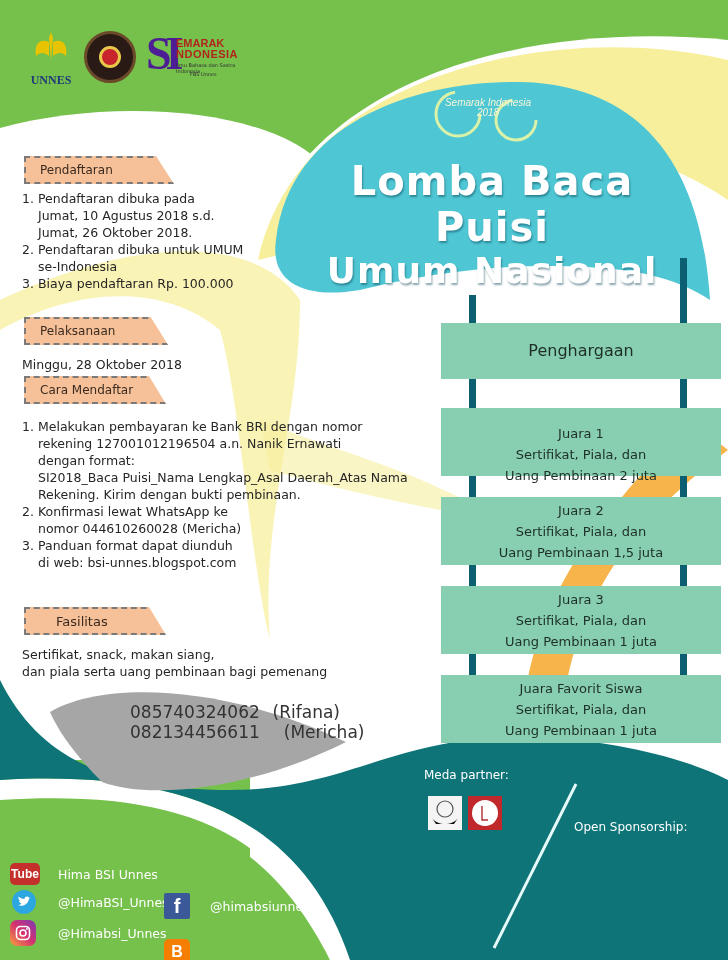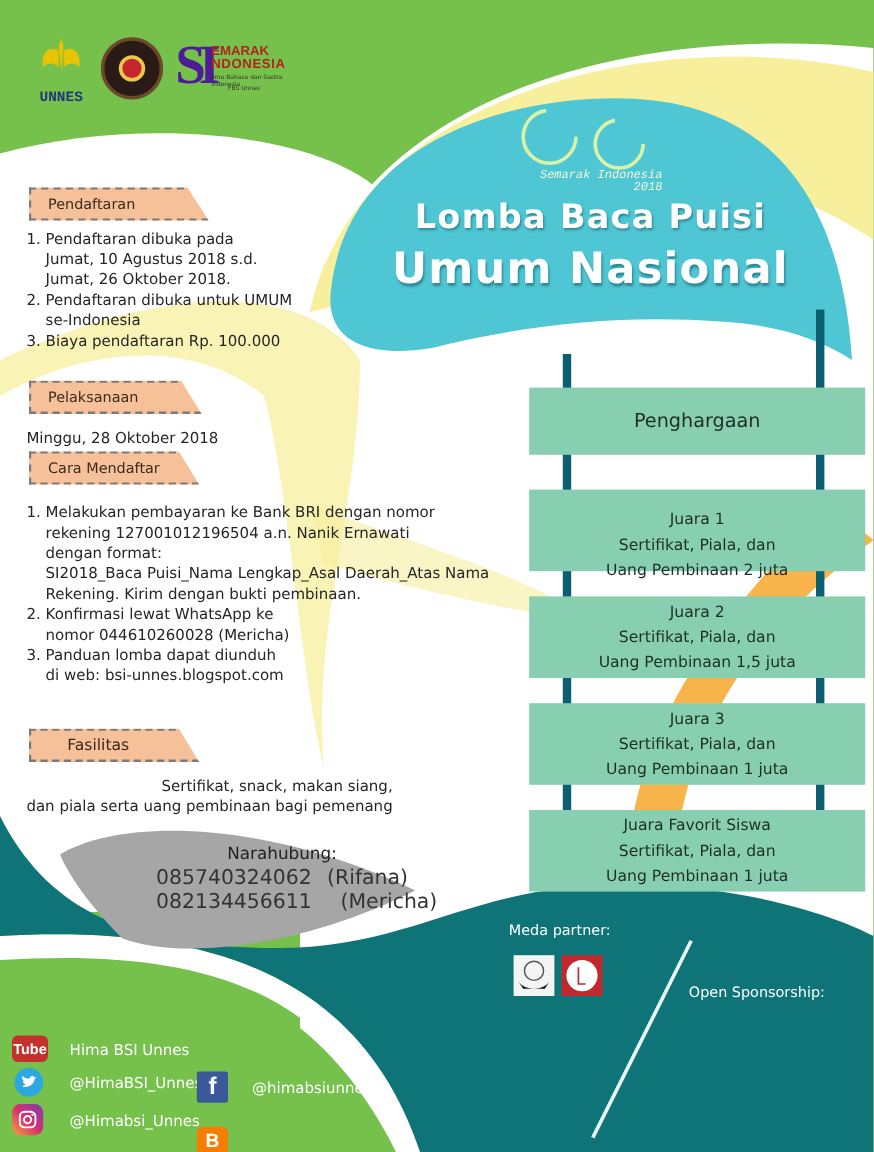--- a/index.html
+++ b/index.html
@@ -9,35 +9,35 @@
     background: #76c04c;
     font-family: "DejaVu Sans", sans-serif;
     color: #2a2a2a;
   }
   svg.bg { position: absolute; left: 0; top: 0; }
 
   
   .logos { position: absolute; left: 28px; top: 26px; display: flex; align-items: center; gap: 10px; }
   .logo-unnes { width: 46px; height: 62px; position: relative; }
   .logo-unnes .wings { position: absolute; left: 4px; top: 4px; width: 38px; height: 36px; }
-  .logo-unnes .txt { position: absolute; bottom: 0; left: 0; width: 46px; text-align: center; font-family: Liberation Mono, monospace; font-weight: bold; font-size: 12px; color: #1f3a7a; }
+  .logo-unnes .txt { position: absolute; bottom: 0; left: 0; width: 46px; text-align: center; font-family: Liberation Serif, serif; font-weight: bold; font-size: 12px; color: #1f3a7a; }
   .logo-seal { width: 52px; height: 52px; border-radius: 50%; background: #2a1a16; border: 3px solid #6b4a2a; position: relative; }
   .logo-seal .inner { position: absolute; left: 12px; top: 12px; width: 22px; height: 22px; border-radius: 50%; background: #c7242d; border: 3px solid #e8c94a; }
   .logo-si { width: 100px; height: 52px; position: relative; }
   .logo-si .big { position: absolute; left: 0; top: -4px; font-family: Liberation Serif, serif; font-size: 46px; font-weight: bold; color: #4c1d95; letter-spacing: -6px; }
   .logo-si .t1 { position: absolute; left: 30px; top: 6px; font-family: "Liberation Sans", sans-serif; font-weight: bold; font-size: 11px; color: #b1261c; }
   .logo-si .t2 { position: absolute; left: 30px; top: 17px; font-family: "Liberation Sans", sans-serif; font-weight: bold; font-size: 11px; color: #b1261c; letter-spacing: 0.5px; }
   .logo-si .t3 { position: absolute; left: 30px; top: 31px; font-size: 5px; color: #333; }
   .logo-si .t4 { position: absolute; left: 44px; top: 40px; font-size: 5px; color: #333; }
 
   
   .emblem { position: absolute; left: 418px; top: 86px; width: 140px; height: 52px; }
-  .emblem .txt { position: absolute; left: 6px; top: 12px; width: 128px; text-align: right; font-family: Liberation Mono, monospace; font-style: italic; font-size: 10px; color: #f6f6d8; line-height: 10px; margin-top: 44px; }
+  .emblem .txt { position: absolute; left: 6px; top: 12px; width: 128px; text-align: center; font-family: Liberation Sans, sans-serif; font-style: italic; font-size: 10px; color: #f6f6d8; line-height: 10px; }
   .title { position: absolute; left: 292px; top: 158px; width: 400px; text-align: center; font-family: "DejaVu Sans", sans-serif; font-weight: bold; color: #ffffff; text-shadow: 1px 2px 2px rgba(0,60,80,0.45); }
-  .title .l1 { font-size: 28px; line-height: 46px; letter-spacing: 1px; }
+  .title .l1 { font-size: 40px; line-height: 46px; letter-spacing: 1px; }
   .title .l2 { font-size: 36px; line-height: 42px; letter-spacing: 1px; }
 
   
   .hand { font-family: "DejaVu Sans", sans-serif; font-size: 12.5px; color: #262626; }
   .tag {
     position: absolute; height: 28px; background: #f6c198;
     border-top: 2px dashed #7a7a7a; border-bottom: 2px dashed #7a7a7a; border-left: 2px dashed #7a7a7a;
     font-size: 12px; padding: 5px 0 0 14px; color: #3a2a20;
     clip-path: polygon(0 0, 88% 0, 100% 100%, 0 100%);
   }
@@ -173,34 +173,33 @@
   <div class="li">
       <span class="num">2.</span>
       <div>
         <div>Konfirmasi lewat WhatsApp ke</div>
         <div>nomor 044610260028 (Mericha)</div>
       </div>
     </div>
   <div class="li">
       <span class="num">3.</span>
       <div>
-        <div>Panduan lomba dapat diunduh</div>
+        <div>Panduan format dapat diunduh</div>
         <div>di web: bsi-unnes.blogspot.com</div>
       </div>
     </div>
 </div>
 
 <div class="tag hand" style="left:24px; top:607px; width:142px; padding-left:30px; font-size:13px;">Fasilitas</div>
-<div class="block hand" style="top:646px; left:22px;text-align:right;">
+<div class="block hand" style="top:646px; left:22px;">
   <div>Sertifikat, snack, makan siang,</div>
   <div>dan piala serta uang pembinaan bagi pemenang</div>
 </div>
 
 <div class="contact hand">
-  <div class="head">Narahubung:</div>
   <div class="row">
       <span>085740324062</span>
       <span>(Rifana)</span>
     </div>
   <div class="row">
       <span>082134456611</span>
       <span style="margin-left:14px;">(Mericha)</span>
     </div>
 </div>
 

